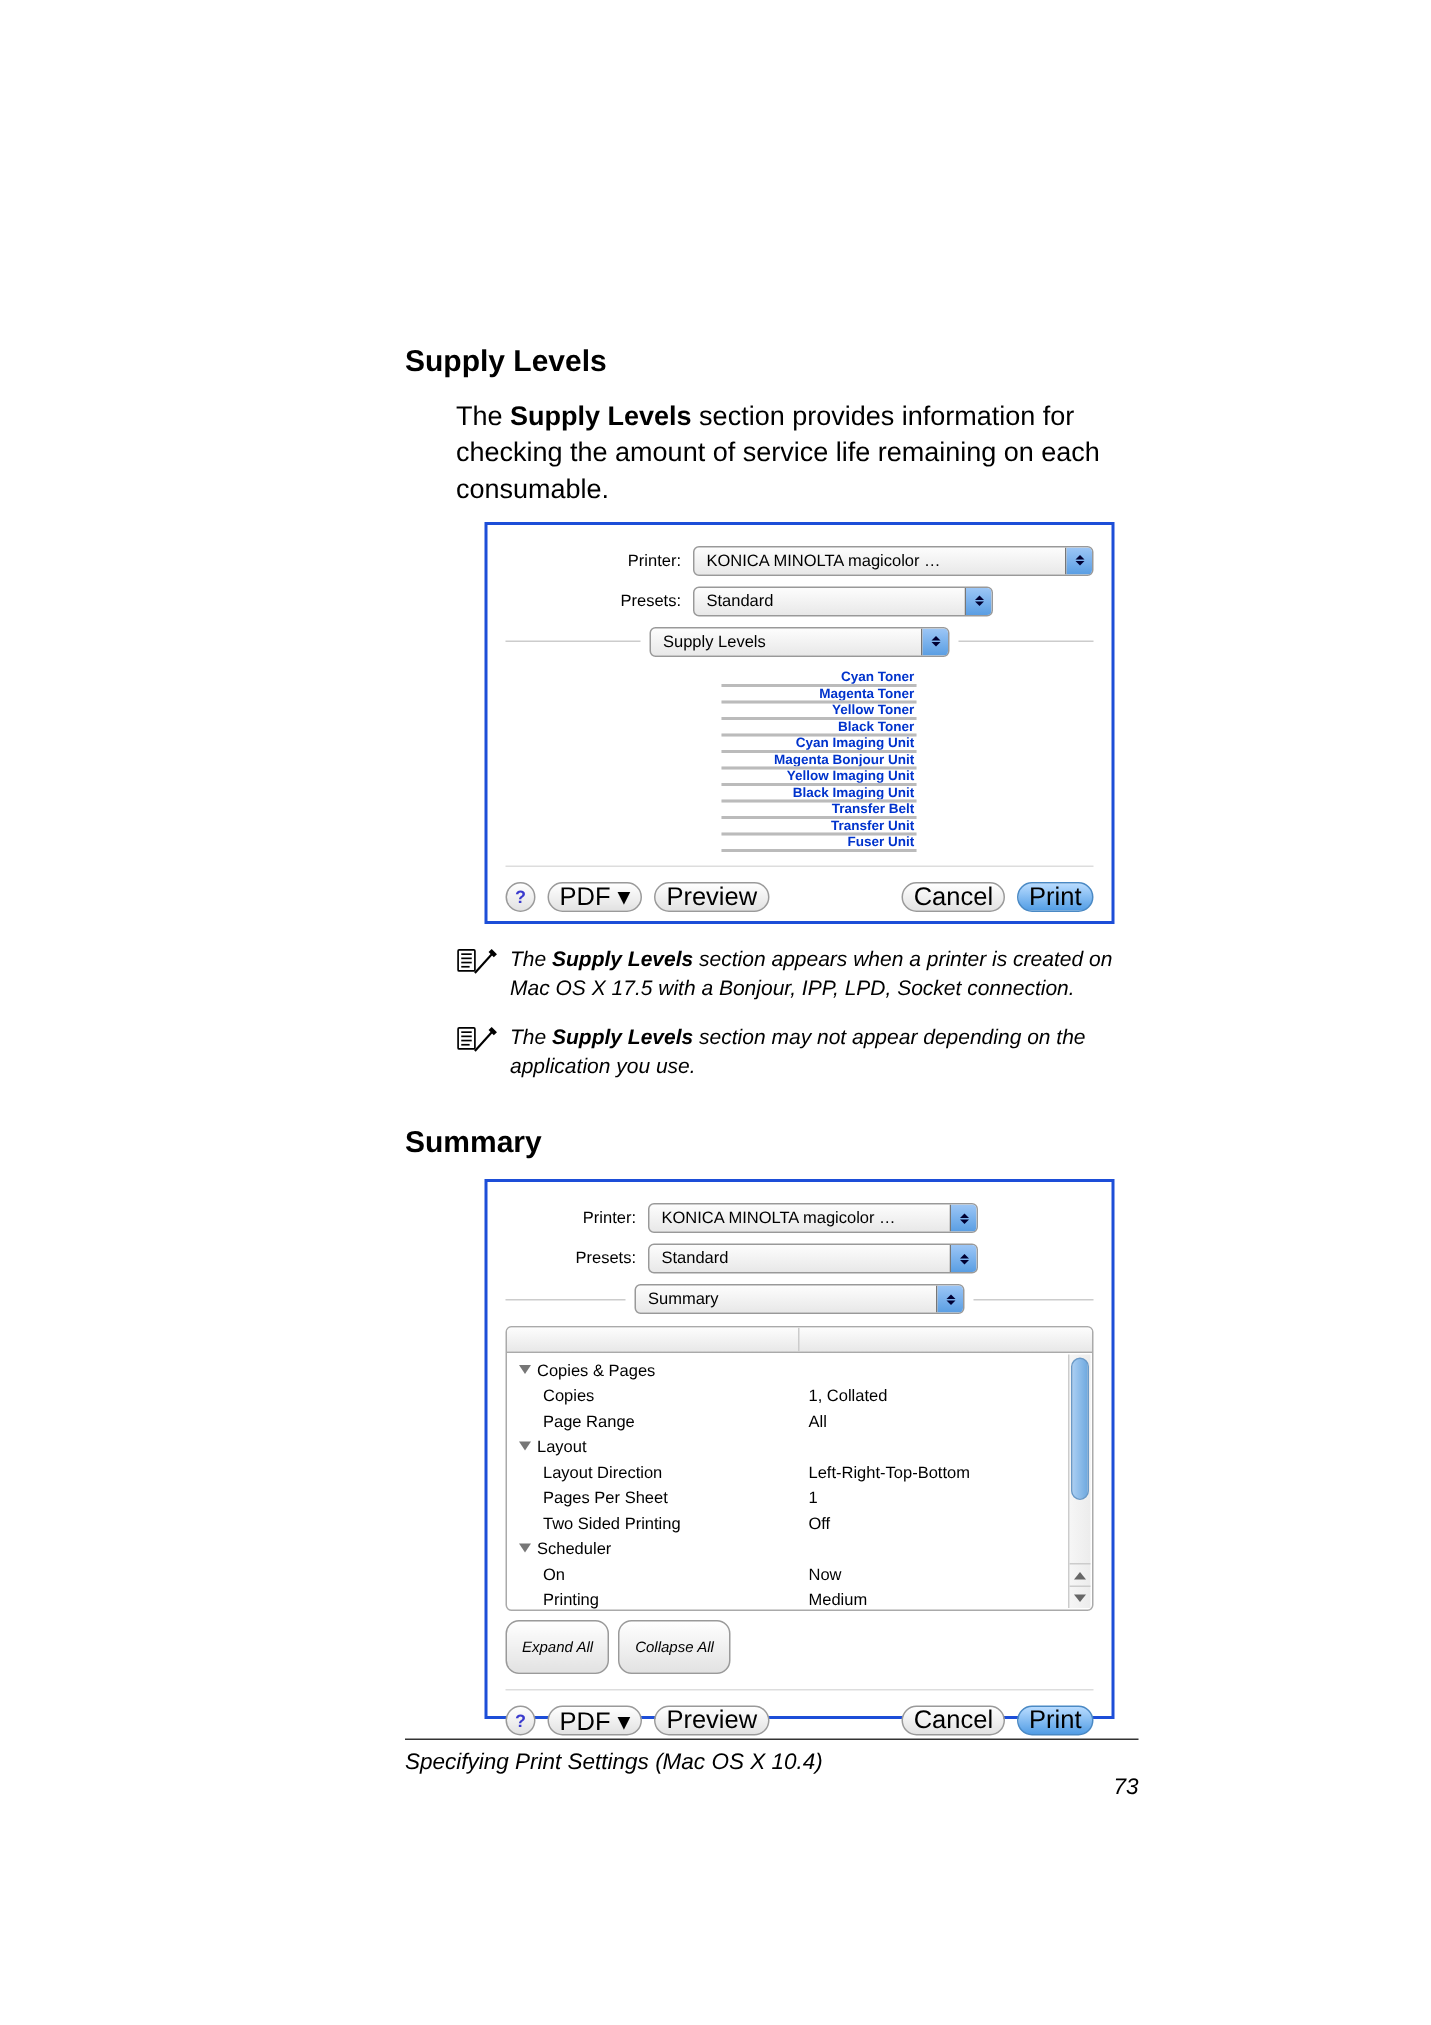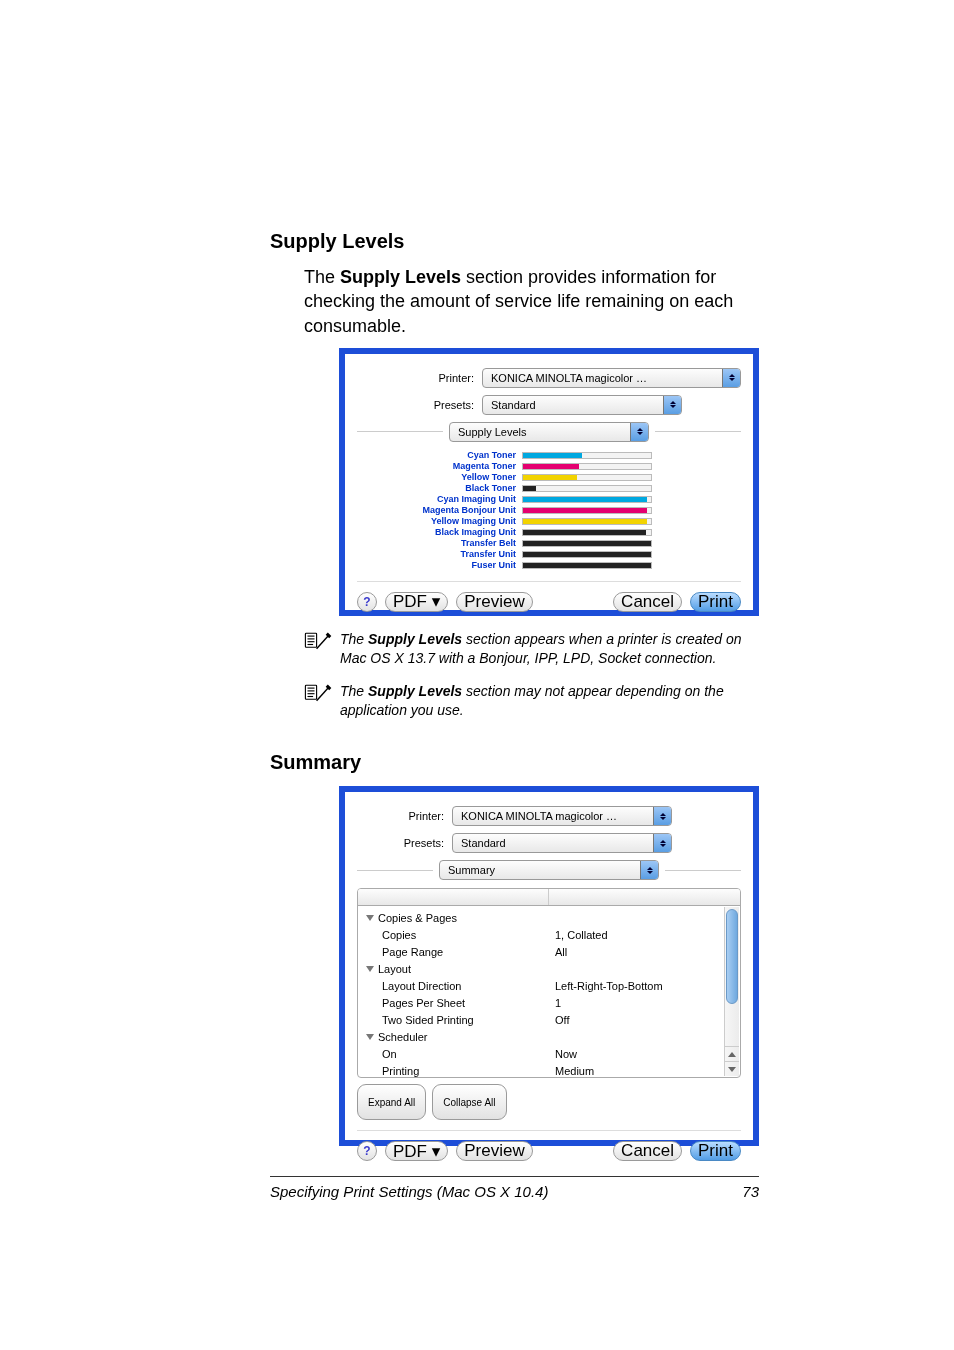--- a/index.html
+++ b/index.html
@@ -24,22 +24,22 @@
     margin-bottom: 12px;
   }
   .body-text {
     font-size: 18px;
     line-height: 1.35;
     margin: 0 0 10px 34px;
   }
   .dialog {
     width: 420px;
     margin-left: auto;
-    margin-right: 0;
-    border: 6px solid #1d4ed8;
+    margin-right: 16px;
+    border: 2px solid #1d4ed8;
     background: #fff;
     padding: 14px 12px 10px 12px;
     font-family: "Lucida Grande", Arial, sans-serif;
     font-size: 11px;
     color: #000;
   }
   .row {
     display: flex;
     align-items: center;
     margin-bottom: 7px;
@@ -114,21 +114,21 @@
     background: #f3f3f3;
     border: 1px solid #bbb;
     position: relative;
   }
   .bar-fill {
     position: absolute;
     top: 0;
     bottom: 0;
     left: 0;
   }
-  .bar-row { display: flex; align-items: center; height: 11px; }
+  .bar-row { display: flex; align-items: center; height: 11px; flex-direction: column; }
 
   .top-hr { height: 1px; background: #ddd; margin: 10px 0 8px 0; }
 
   .bottom-row {
     display: flex;
     align-items: center;
     margin-top: 10px;
     gap: 8px;
   }
   .help-btn {
@@ -145,21 +145,21 @@
     height: 20px;
     border: 1px solid #9a9a9a;
     border-radius: 11px;
     background: linear-gradient(#fff,#e2e2e2);
     padding: 0 7px;
     display: flex;
     align-items: center;
     justify-content: center;
     font-size: 17px;
   }
-  .pill.small { height: 32px; padding: 17px 10px; font-size: 10px; border-radius: 9px; }
+  .pill.small { height: 32px; padding: 17px 10px; font-size: 10px; border-radius: 9px; font-style: italic; }
   .pill.primary {
     background: linear-gradient(#b9dcff, #529de5);
     border-color: #4a89c4;
     color: #000;
   }
   .spacer { flex: 1; }
 
   .note-row {
     display: flex;
     gap: 8px;
@@ -238,20 +238,21 @@
 
   .footer {
     position: absolute;
     left: 270px; right: 195px;
     bottom: 150px;
     border-top: 1px solid #333;
     padding-top: 6px;
     display: flex;
     font-style: italic;
     font-size: 15px;
+    flex-direction: column;
   }
   .footer .pg { margin-left: auto; }
 
   .second-h1 { margin-top: 32px; }
 
   .supply-bars { margin-left: 25px; }
 </style>
 </head>
 <body>
 
@@ -382,21 +383,21 @@
             <line x1="5" y1="8" x2="15" y2="8"></line>
             <line x1="5" y1="12" x2="15" y2="12"></line>
             <line x1="5" y1="16" x2="15" y2="16"></line>
             <line x1="5" y1="20" x2="13" y2="20"></line>
             <path d="M18 26 L36 6" stroke-width="2"></path>
             <path d="M34 3 L39 8 L36 11 L31 6 Z" fill="#000" stroke="none"></path>
           </g>
         </svg>
     </span>
     <div>
-      <span>The </span><b>Supply Levels</b><span> section appears when a printer is created on Mac OS X 13.7 with a Bonjour, IPP, LPD, Socket connection.</span>
+      <span>The </span><b>Supply Levels</b><span> section appears when a printer is created on Mac OS X 17.5 with a Bonjour, IPP, LPD, Socket connection.</span>
     </div>
   </div>
 
   <div class="note-row">
     <span class="note-icon">
       <svg viewBox="0 0 40 30">
           <g fill="none" stroke="#000" stroke-width="1.6">
             <rect x="2" y="4" width="16" height="20" rx="1"></rect>
             <line x1="5" y1="8" x2="15" y2="8"></line>
             <line x1="5" y1="12" x2="15" y2="12"></line>

